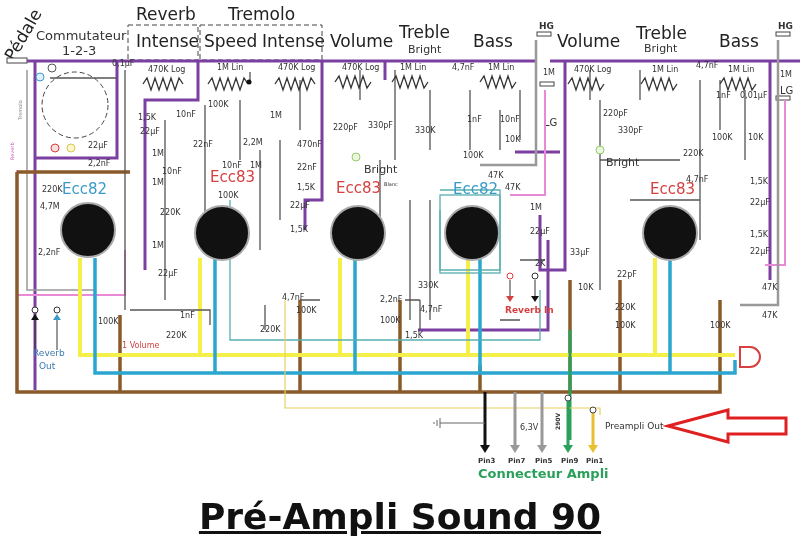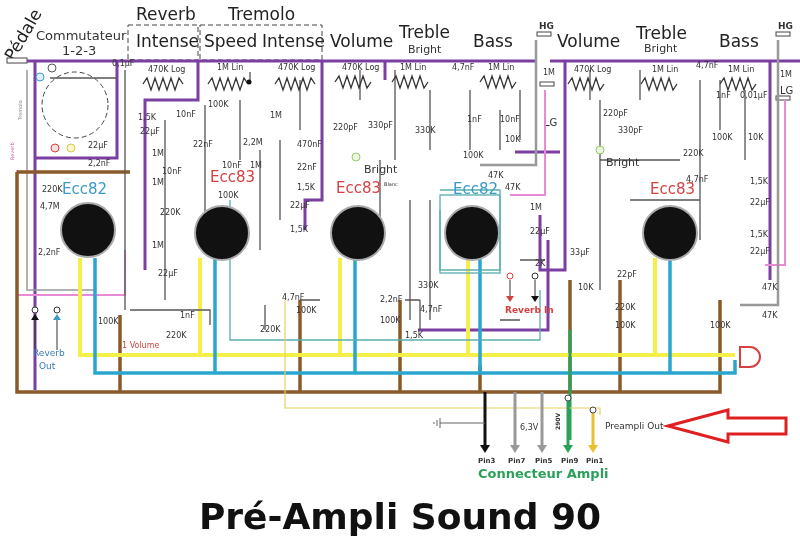--- a/index.html
+++ b/index.html
@@ -14,21 +14,21 @@
   .pur{fill:none;stroke:#7a3fa0;stroke-width:3;}
   .pink{fill:none;stroke:#e88ad6;stroke-width:2;}
   .yel{fill:none;stroke:#f5ef4a;stroke-width:4;}
   .blu{fill:none;stroke:#2aa6d0;stroke-width:3.5;}
   .brn{fill:none;stroke:#8a5a2b;stroke-width:3.5;}
   .grn{fill:none;stroke:#2aa05a;stroke-width:3;}
   .teal{fill:none;stroke:#58aeb0;stroke-width:1.3;}
   .gry{fill:none;stroke:#999;stroke-width:3;}
   .thin-y{fill:none;stroke:#e8d060;stroke-width:1.2;}
   .dash{fill:none;stroke:#444;stroke-width:1;stroke-dasharray:5,3;}
-  .title{position:absolute;left:0;width:800px;top:496px;text-align:center;font-family:"DejaVu Sans",sans-serif;font-weight:bold;font-size:36px;color:#111;}
+  .title{position:absolute;left:0;width:800px;top:496px;text-align:center;font-family:"DejaVu Sans",sans-serif;font-weight:bold;font-size:36px;text-decoration:underline;color:#111;}
 </style>
 </head>
 <body>
 
 <svg width="800" height="548" viewBox="0 0 800 548">
 
   <text class="hdr" transform="translate(14,62) rotate(-60)">Pédale</text>
   <text class="sub" style="font-size:13px" x="36" y="40">Commutateur</text>
   <text class="sub" style="font-size:13px" x="62" y="55">1-2-3</text>
   <text class="hdr" x="136" y="20">Reverb</text>

